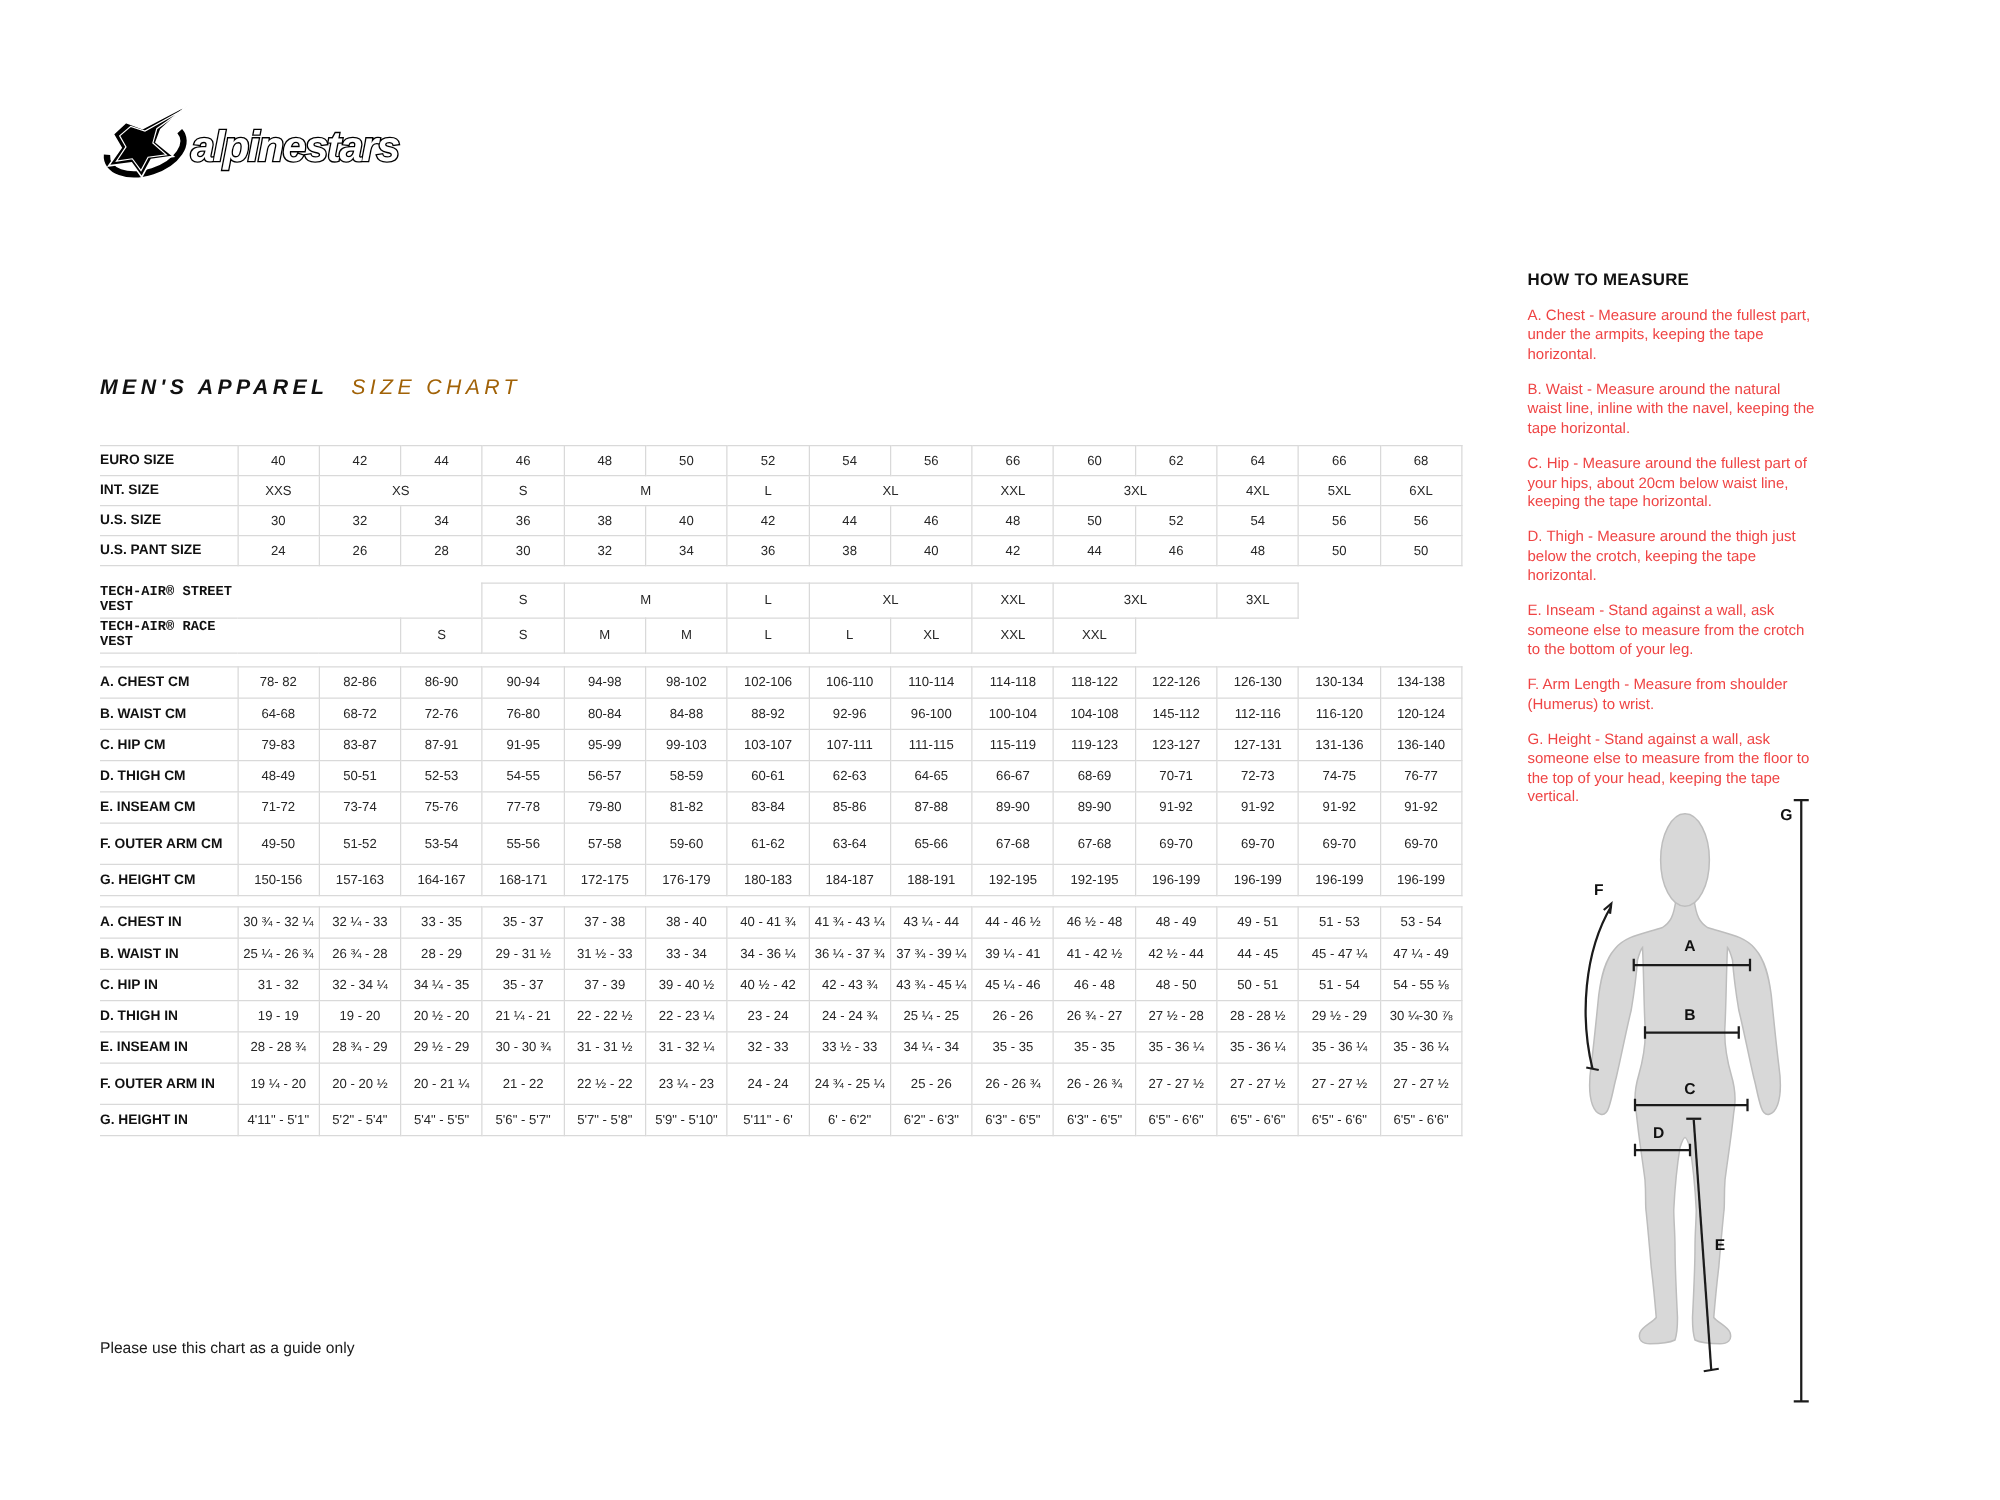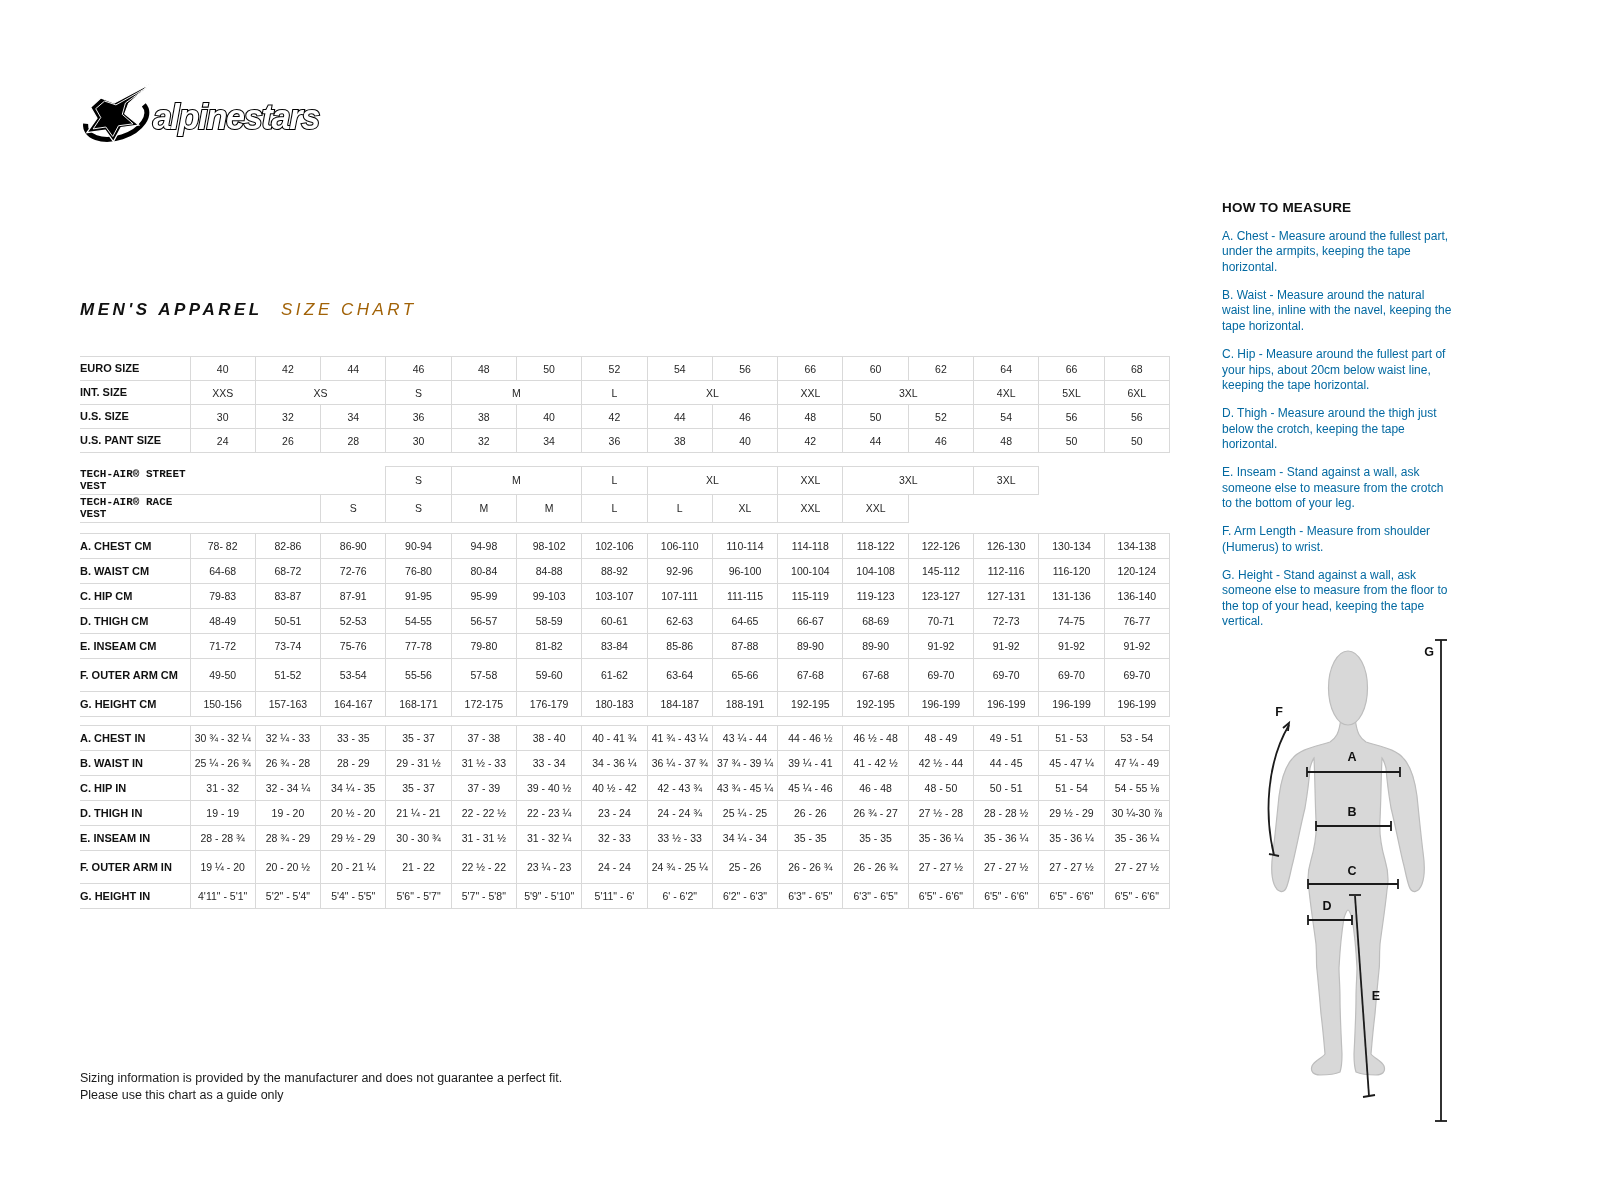--- a/index.html
+++ b/index.html
@@ -17,23 +17,23 @@
   td{border:1px solid #d9d9d9;text-align:center;font-size:10.5px;color:#262626;padding:0 1px;
      overflow:hidden;white-space:nowrap;}
   td.lab{border-left:none;text-align:left;font-weight:bold;font-size:11px;color:#111;
          padding:1px 2px 1px 0;line-height:1.15;white-space:normal;}
   tr.tech td.lab{border-right:none;border-top:none;font-family:Liberation Mono, monospace;}
   td.e{border-left:none;border-right:none;border-top:none;}
   td.e2{border:none;}
   tr.sp td{border:none;}
   tr.h24{height:24px;} tr.h27{height:27px;} tr.h25{height:25px;} tr.h33{height:33px;}
   
-  #howto{position:absolute;left:1222px;top:200px;width:230px;}
+  #howto{position:absolute;left:1222px;top:216px;width:230px;}
   #howto h3{margin:0 0 14px 0;font-size:13.5px;letter-spacing:.2px;color:#111;}
-  #howto p{margin:0 0 13px 0;font-size:12px;line-height:1.28;color:#0369a1;}
+  #howto p{margin:0 0 13px 0;font-size:12px;line-height:1.28;color:#ef4444;}
   #figure{position:absolute;left:1228px;top:618px;width:334px;height:505px;}
   
   #footer{position:absolute;left:80px;top:1070px;font-size:12.5px;line-height:1.35;color:#1a1a1a;}
 </style>
 </head>
 <body>
 
 <div id="canvas">
 
   <svg id="logo" viewBox="0 0 430 104">
@@ -526,17 +526,16 @@
       <text x="124" y="198">B</text>
       <text x="124" y="257">C</text>
       <text x="99" y="292">D</text>
       <text x="148" y="382">E</text>
       <text x="51" y="98">F</text>
       <text x="201" y="38">G</text>
     </g>
   </svg>
 
   <div id="footer">
-    <div>Sizing information is provided by the manufacturer and does not guarantee a perfect fit.</div>
     <div>Please use this chart as a guide only</div>
   </div>
 
 </div>
 
 </body></html>

